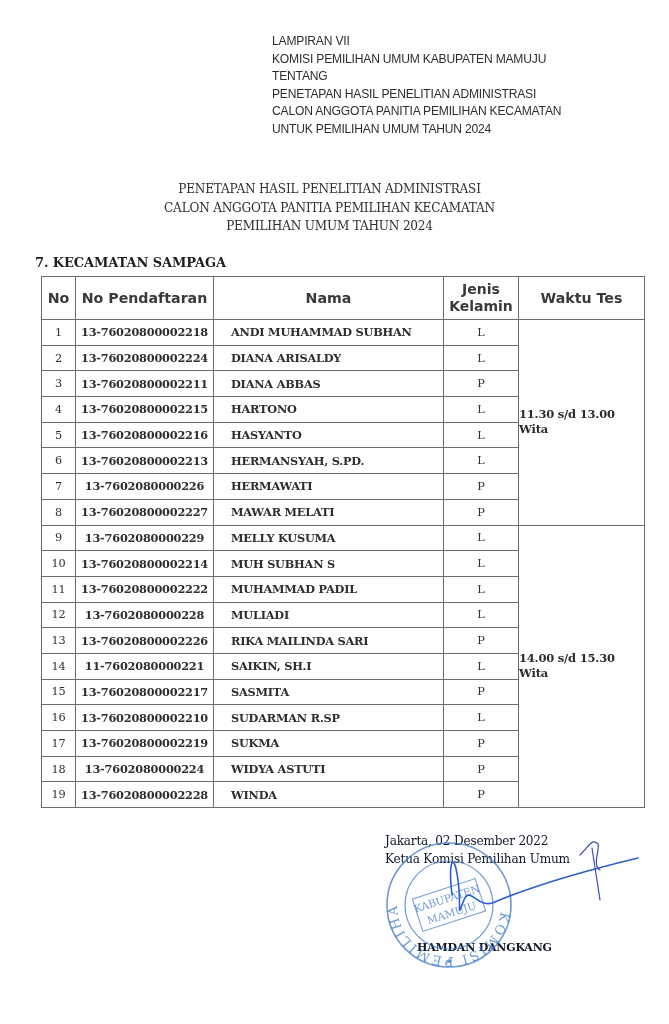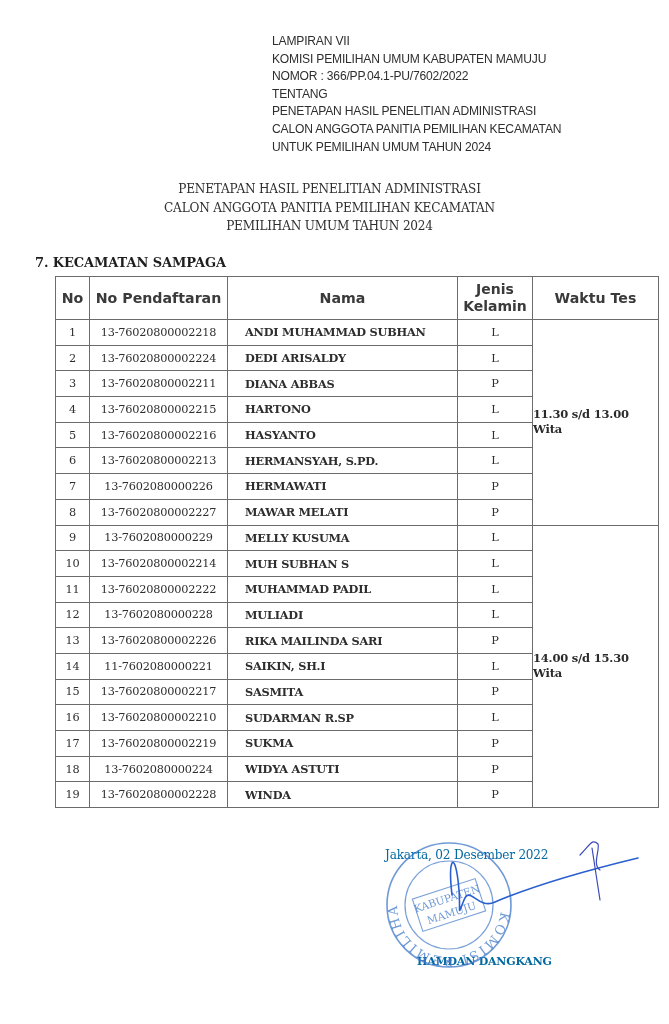--- a/index.html
+++ b/index.html
@@ -6,46 +6,45 @@
   body { width: 669px; height: 1024px; position: relative; overflow: hidden; color: #2b2b2b; }
 
   #lampiran { position: absolute; left: 250px; top: 33px; font-family: Liberation Sans, sans-serif; font-size: 12.1px; line-height: 17.6px; letter-spacing: -0.2px; color: #2e2e2e; margin-left: 22px; }
   #lampiran div { white-space: nowrap; }
 
   #doc-title { position: absolute; left: 0; width: 669px; top: 180px; text-align: center; font-family: "DejaVu Serif", serif; font-size: 12.1px; line-height: 18.5px; letter-spacing: -0.2px; color: #2e2e2e; }
   #doc-title div { position: relative; left: -5px; }
 
   #section-heading { position: absolute; left: 35px; top: 255px; font-family: "DejaVu Serif", serif; font-weight: bold; font-size: 13px; letter-spacing: -0.1px; color: #1e1e1e; }
 
-  table#roster { position: absolute; left: 55px; top: 276px; border-collapse: collapse; table-layout: fixed; width: 603px; }
+  table#roster { position: absolute; left: 41px; top: 276px; border-collapse: collapse; table-layout: fixed; width: 603px; }
   #roster td, #roster th { border: 1.3px solid #6b6b6b; padding: 0; }
   #roster th { height: 42px; font-family: "DejaVu Sans", sans-serif; font-weight: bold; font-size: 14.2px; color: #3a3a3a; line-height: 17px; }
   #roster td { height: 24.7px; font-family: "DejaVu Serif", serif; font-size: 11.3px; color: #2e2e2e; letter-spacing: -0.2px; }
   #roster td.no { text-align: center; }
-  #roster td.reg { text-align: center; }
+  #roster td.reg { text-align: center; font-weight: bold; }
   #roster td.nama { padding-left: 17px; white-space: nowrap; font-weight: bold; }
   #roster td.jk { text-align: center; }
   #roster td.waktu { text-align: left; vertical-align: middle; font-weight: bold; font-size: 11.5px; line-height: 15px; color: #2b2b2b; }
   #roster th.h-jk { font-size: 14px; line-height: 17px; }
 
-  #signature { position: absolute; left: 385px; top: 832px; width: 240px; font-family: "DejaVu Serif", serif; font-size: 12.1px; line-height: 18px; letter-spacing: -0.2px; color: #0369a1; margin-top: 14px; }
+  #signature { position: absolute; left: 385px; top: 832px; width: 240px; font-family: "DejaVu Serif", serif; font-size: 12.1px; line-height: 18px; letter-spacing: -0.2px; color: #0f172a; }
   #sig-place { white-space: nowrap; }
   #sig-role1 { white-space: nowrap; }
   #sig-role2 { white-space: nowrap; padding-left: 35px; }
   #sig-name { position: absolute; left: 32px; top: 107px; font-weight: bold; white-space: nowrap; font-size: 11px; }
   #stamp { position: absolute; left: 384px; top: 840px; pointer-events: none; }
   #sign-mark { position: absolute; left: 440px; top: 840px; pointer-events: none; }
 </style>
 </head>
 <body>
 
 <div id="lampiran">
   <div>LAMPIRAN VII</div>
   <div>KOMISI PEMILIHAN UMUM KABUPATEN MAMUJU</div>
-  <div>NOMOR : 366/PP.04.1-PU/7602/2022</div>
   <div>TENTANG</div>
   <div>PENETAPAN HASIL PENELITIAN ADMINISTRASI</div>
   <div>CALON ANGGOTA PANITIA PEMILIHAN KECAMATAN</div>
   <div>UNTUK PEMILIHAN UMUM TAHUN 2024</div>
 </div>
 
 <div id="doc-title">
   <div>PENETAPAN HASIL PENELITIAN ADMINISTRASI</div>
   <div>CALON ANGGOTA PANITIA PEMILIHAN KECAMATAN</div>
   <div>PEMILIHAN UMUM TAHUN 2024</div>
@@ -80,21 +79,21 @@
         <td class="nama">ANDI MUHAMMAD SUBHAN</td>
         <td class="jk">L</td>
         <td class="waktu" rowspan="8">
           <div>11.30 s/d 13.00</div>
           <div>Wita</div>
         </td>
       </tr>
       <tr>
         <td class="no">2</td>
         <td class="reg">13-76020800002224</td>
-        <td class="nama">DEDI ARISALDY</td>
+        <td class="nama">DIANA ARISALDY</td>
         <td class="jk">L</td>
       </tr>
       <tr>
         <td class="no">3</td>
         <td class="reg">13-76020800002211</td>
         <td class="nama">DIANA ABBAS</td>
         <td class="jk">P</td>
       </tr>
       <tr>
         <td class="no">4</td>
@@ -194,20 +193,21 @@
         <td class="no">19</td>
         <td class="reg">13-76020800002228</td>
         <td class="nama">WINDA</td>
         <td class="jk">P</td>
       </tr>
     </tbody>
 </table>
 
 <div id="signature">
   <div id="sig-place">Jakarta, 02 Desember 2022</div>
+  <div id="sig-role1">Ketua Komisi Pemilihan Umum</div>
   <div id="sig-name">HAMDAN DANGKANG</div>
 </div>
 
 <svg id="stamp" width="130" height="130" viewBox="0 0 130 130">
   <defs>
     <path id="stamp-arc" d="M 65 65 m -52 0 a 52 52 0 1 1 104 0 a 52 52 0 1 1 -104 0"></path>
   </defs>
   <circle cx="65" cy="65" r="62" fill="none" stroke="#3f78c8" stroke-width="1.6" opacity="0.75"></circle>
   <circle cx="65" cy="65" r="44" fill="none" stroke="#3f78c8" stroke-width="1.2" opacity="0.7"></circle>
   <text font-family="DejaVu Serif, serif" font-size="13" fill="#3f78c8" opacity="0.75" letter-spacing="2">

